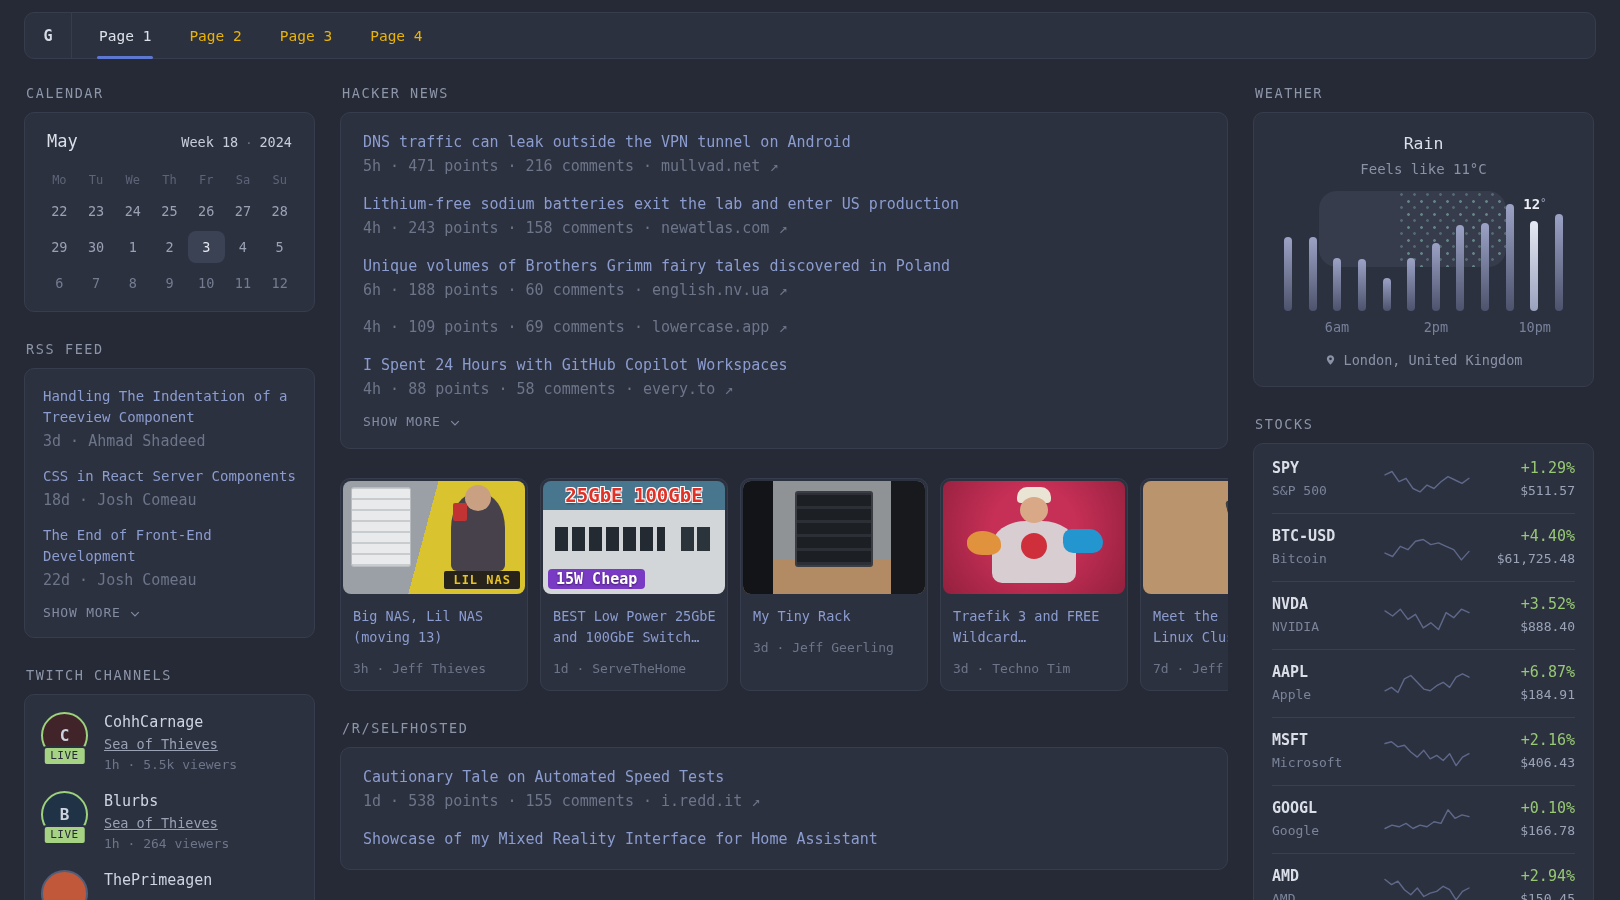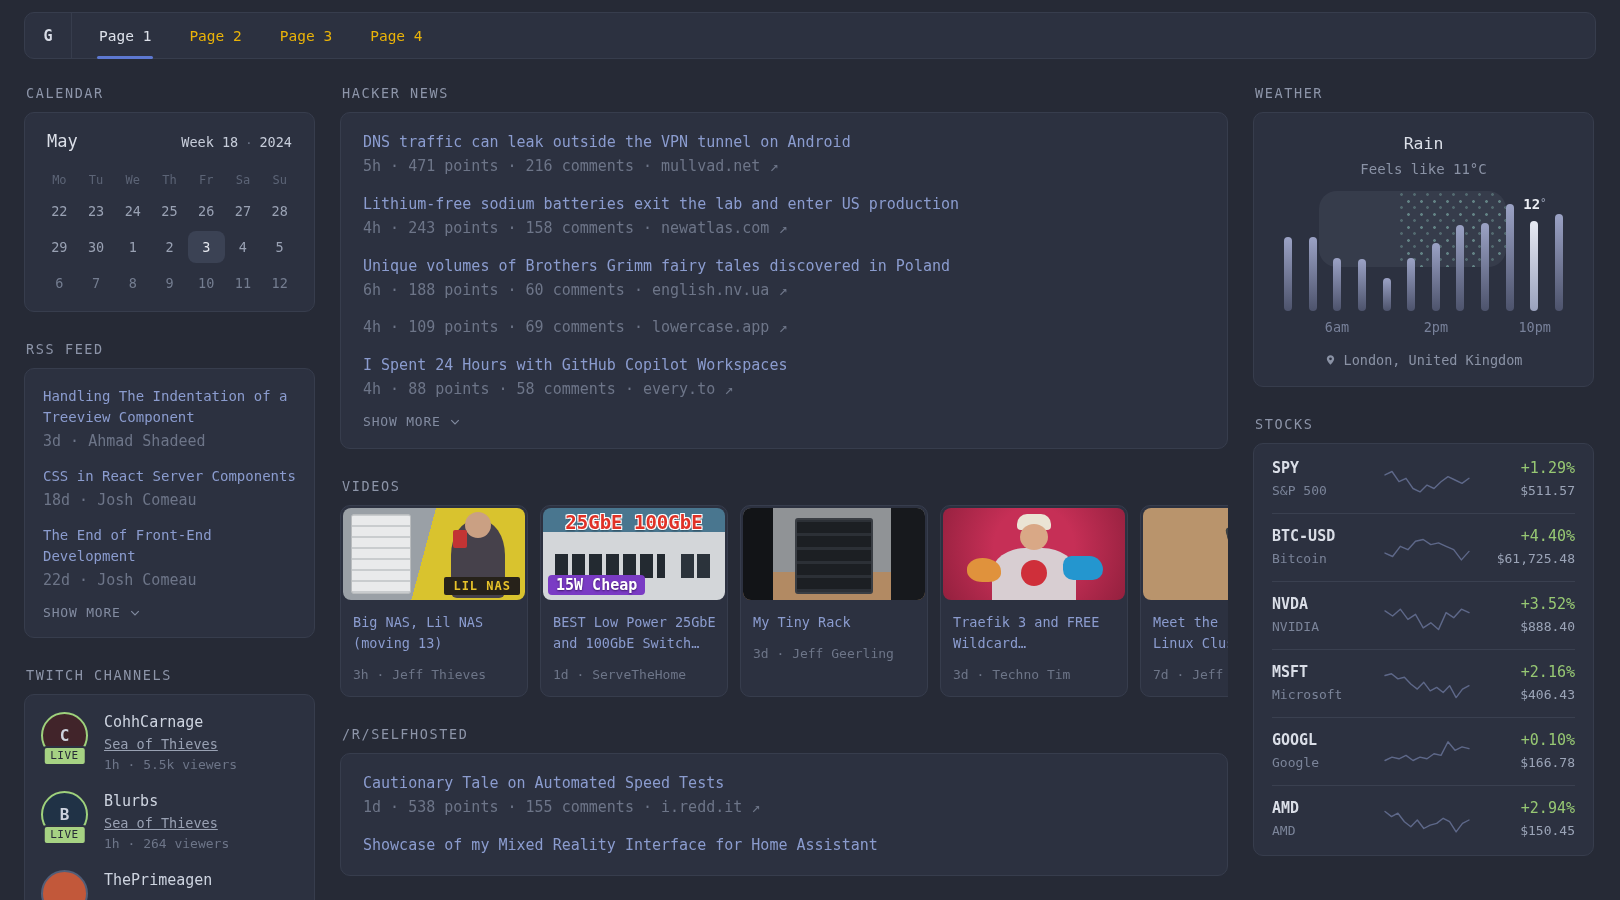--- a/index.html
+++ b/index.html
@@ -40,38 +40,38 @@
   .cal-day.selected{background:#3b4254; border-radius:8px; color:#e3e6ed;}
 
   
   .feed-card{padding:17px 18px;}
   .feed-card.roomy{padding:19px 22px;}
   .feed-item + .feed-item{margin-top:16px;}
   .roomy .feed-item + .feed-item{margin-top:19px;}
   .feed-title{color:var(--link); font-size:14px; line-height:21px; cursor:pointer;}
   .roomy .feed-title{font-size:15px;}
   .feed-meta{color:var(--dim); font-size:15px; margin-top:4px;}
-  .show-more{margin-top:16px; color:#828ba0; font-size:13px; letter-spacing:0.8px; display:flex; align-items:center; gap:8px; cursor:pointer;}
+  .show-more{margin-top:16px; color:#828ba0; font-size:13px; letter-spacing:0.8px; display:flex; align-items:flex-end; gap:8px; cursor:pointer;}
   .chev{width:12px; height:12px;}
 
   
   .tw-card{padding:17px 16px;}
   .tw-row{display:flex; gap:16px; cursor:pointer;}
   .tw-row + .tw-row{margin-top:19px;}
   .tw-avatar{position:relative; width:47px; height:47px; flex-shrink:0;}
   .tw-circle{width:47px; height:47px; border-radius:50%; display:flex; align-items:center; justify-content:center; font-size:16px; font-weight:bold; color:#cdd3df;}
   .live-badge{position:absolute; bottom:-7px; left:50%; transform:translateX(-50%); background:var(--live); color:#272b37; font-size:11px; line-height:14px; padding:1px 6px; border-radius:4px; border:2px solid var(--card); letter-spacing:0.5px;}
   .tw-name{font-size:15px; color:#ced4e0; margin-top:1px;}
   .tw-game{font-size:13.5px; color:#99a1b3; margin-top:5px;text-decoration:underline;}
   .tw-meta{font-size:13px; color:var(--dim); margin-top:5px;}
 
   
   .videos-row{display:flex; gap:12px; overflow:hidden;}
   .video-card{width:188px; flex:0 0 188px; background:var(--card); border:1px solid var(--border); border-radius:10px; cursor:pointer;}
-  .thumb{position:relative; height:92px; margin:2px; border-radius:8px; overflow:hidden;}
+  .thumb{position:relative; height:113px; margin:2px; border-radius:8px; overflow:hidden;}
   .video-body{padding:10px 12px 14px;}
   .v-line{color:var(--link); font-size:13.5px; line-height:21px; white-space:nowrap; overflow:hidden;}
   .video-meta{color:var(--dim); font-size:13px; margin-top:13px; white-space:nowrap; overflow:hidden;}
   .abs{position:absolute;}
   
   .th-lilnas{background:linear-gradient(105deg,#9aa0a6 0 45%,#d9c32e 45% 100%);}
   .th-case{left:8px; top:6px; width:60px; height:80px; background:#e9eaeb; border-radius:3px;
     background-image:repeating-linear-gradient(0deg,#c9ccce 0 2px,transparent 2px 11px); border:1px solid #b9bcbe;}
   .th-person{right:20px; top:12px; width:54px; height:78px; background:#46414b; border-radius:45% 45% 6px 6px;}
   .th-head{right:34px; top:4px; width:26px; height:26px; background:#caa083; border-radius:50%;}
@@ -307,21 +307,20 @@
           <div class="show-more">
             <span>SHOW MORE</span>
             <svg class="chev" viewBox="0 0 16 16">
                 <polyline points="3,5.5 8,10.5 13,5.5" fill="none" stroke="currentColor" stroke-width="1.6"></polyline>
               </svg>
           </div>
         </div>
       </section>
 
       <section>
-        <h2 class="w-header">VIDEOS</h2>
         <div class="videos-row" id="videos-row">
             <div class="video-card">
               <div class="thumb th-lilnas">
                 <div class="abs th-case"></div>
                 <div class="abs th-person"></div>
                 <div class="abs th-head"></div>
                 <div class="abs th-mug"></div>
                 <div class="abs th-banner">LIL NAS</div>
               </div>
               <div class="video-body">
@@ -507,20 +506,35 @@
                   <polyline points="0.0,12.9 7.6,18.0 15.3,11.2 22.9,21.4 30.5,16.3 38.2,29.9 45.8,24.8 53.5,31.6 61.1,14.6 68.7,19.7 76.4,11.2 84.0,14.6" fill="none" stroke="#5e6889" stroke-width="1.4" stroke-linejoin="round" stroke-linecap="round"></polyline>
                 </svg>
               </div>
               <div class="stock-right">
                 <div class="stock-chg">+3.52%</div>
                 <div class="stock-price">$888.40</div>
               </div>
             </div>
             <div class="stock-row">
               <div class="stock-left">
+                <div class="stock-sym">AAPL</div>
+                <div class="stock-name">Apple</div>
+              </div>
+              <div class="stock-spark">
+                <svg width="84" height="34" viewBox="0 0 84 34">
+                  <polyline points="0.0,24.8 6.5,21.4 12.9,26.5 19.4,12.9 25.8,9.5 32.3,16.3 38.8,23.1 45.2,24.8 51.7,19.7 58.2,16.3 64.6,21.4 71.1,11.2 77.5,7.8 84.0,11.2" fill="none" stroke="#5e6889" stroke-width="1.4" stroke-linejoin="round" stroke-linecap="round"></polyline>
+                </svg>
+              </div>
+              <div class="stock-right">
+                <div class="stock-chg">+6.87%</div>
+                <div class="stock-price">$184.91</div>
+              </div>
+            </div>
+            <div class="stock-row">
+              <div class="stock-left">
                 <div class="stock-sym">MSFT</div>
                 <div class="stock-name">Microsoft</div>
               </div>
               <div class="stock-spark">
                 <svg width="84" height="34" viewBox="0 0 84 34">
                   <polyline points="0.0,9.5 6.5,7.8 12.9,12.9 19.4,11.2 25.8,18.0 32.3,23.1 38.8,16.3 45.2,24.8 51.7,21.4 58.2,26.5 64.6,19.7 71.1,31.6 77.5,23.1 84.0,19.7" fill="none" stroke="#5e6889" stroke-width="1.4" stroke-linejoin="round" stroke-linecap="round"></polyline>
                 </svg>
               </div>
               <div class="stock-right">
                 <div class="stock-chg">+2.16%</div>

